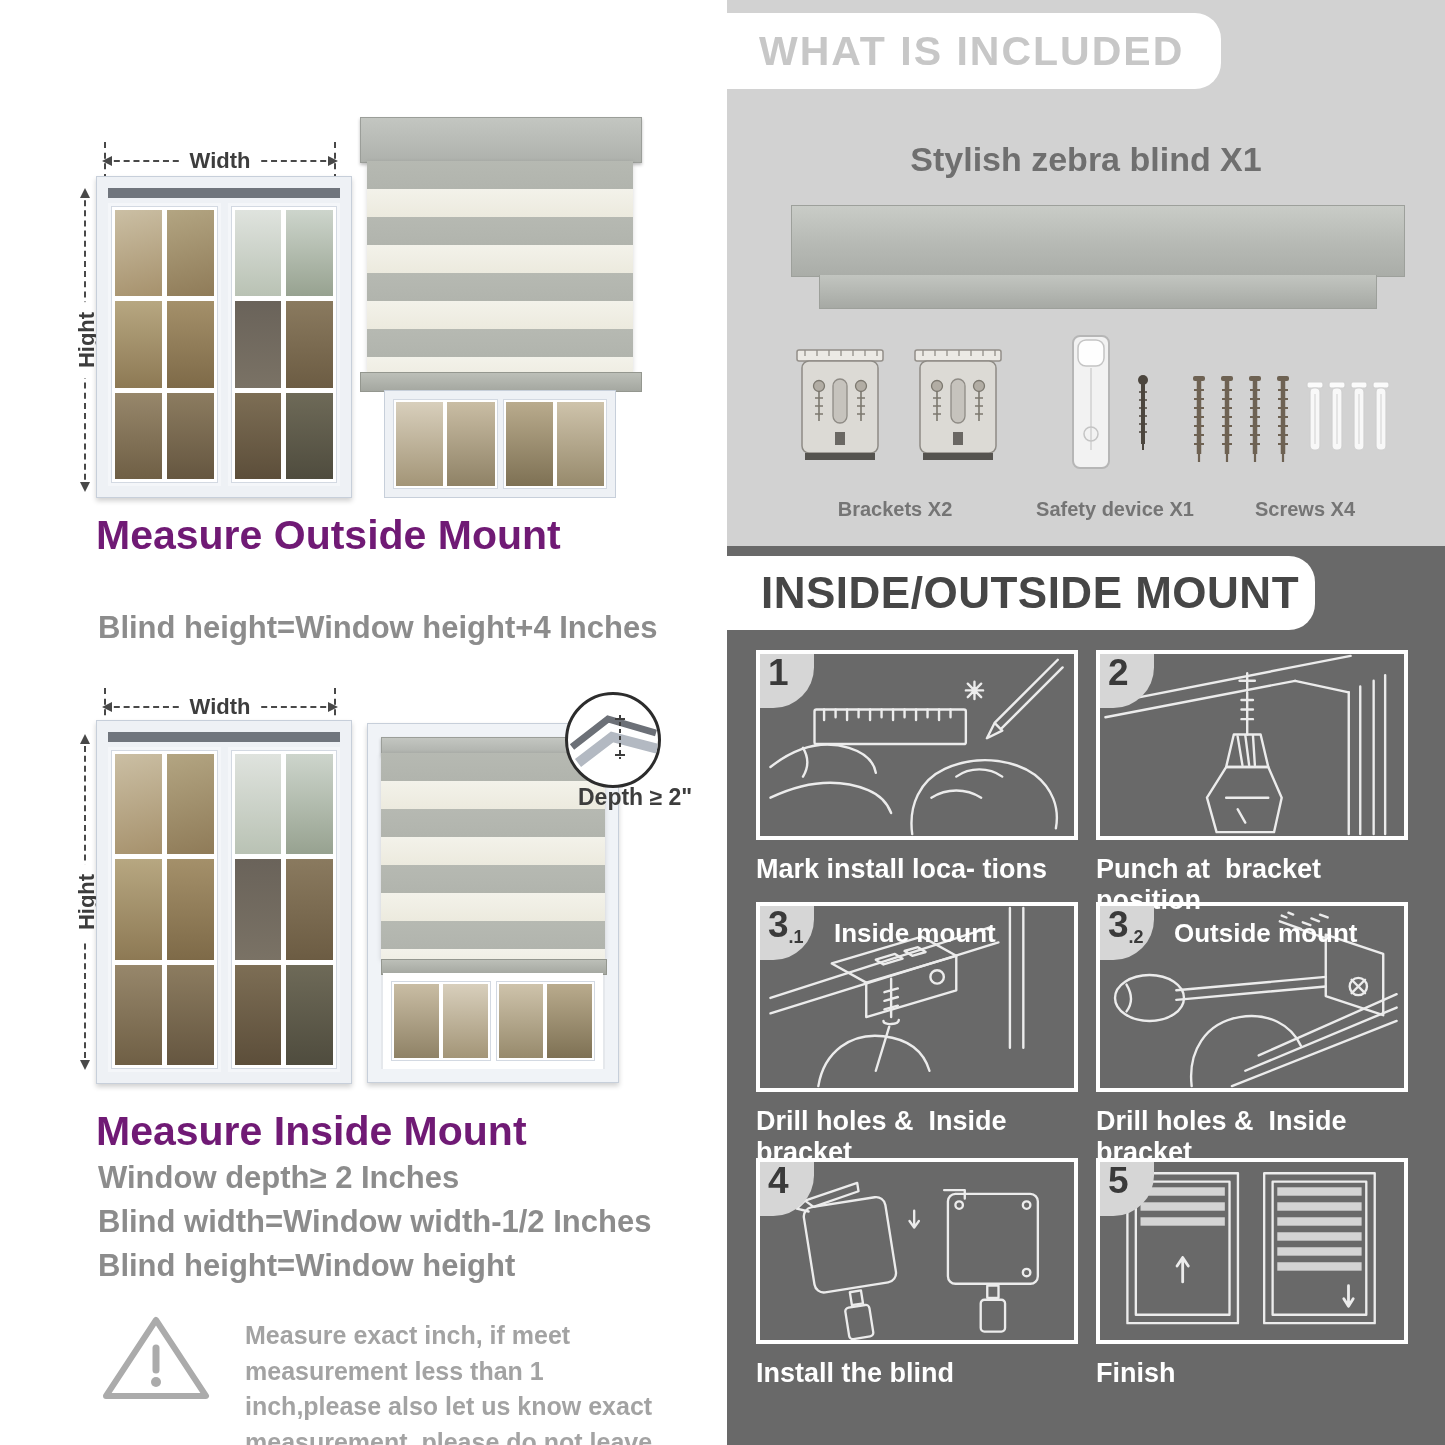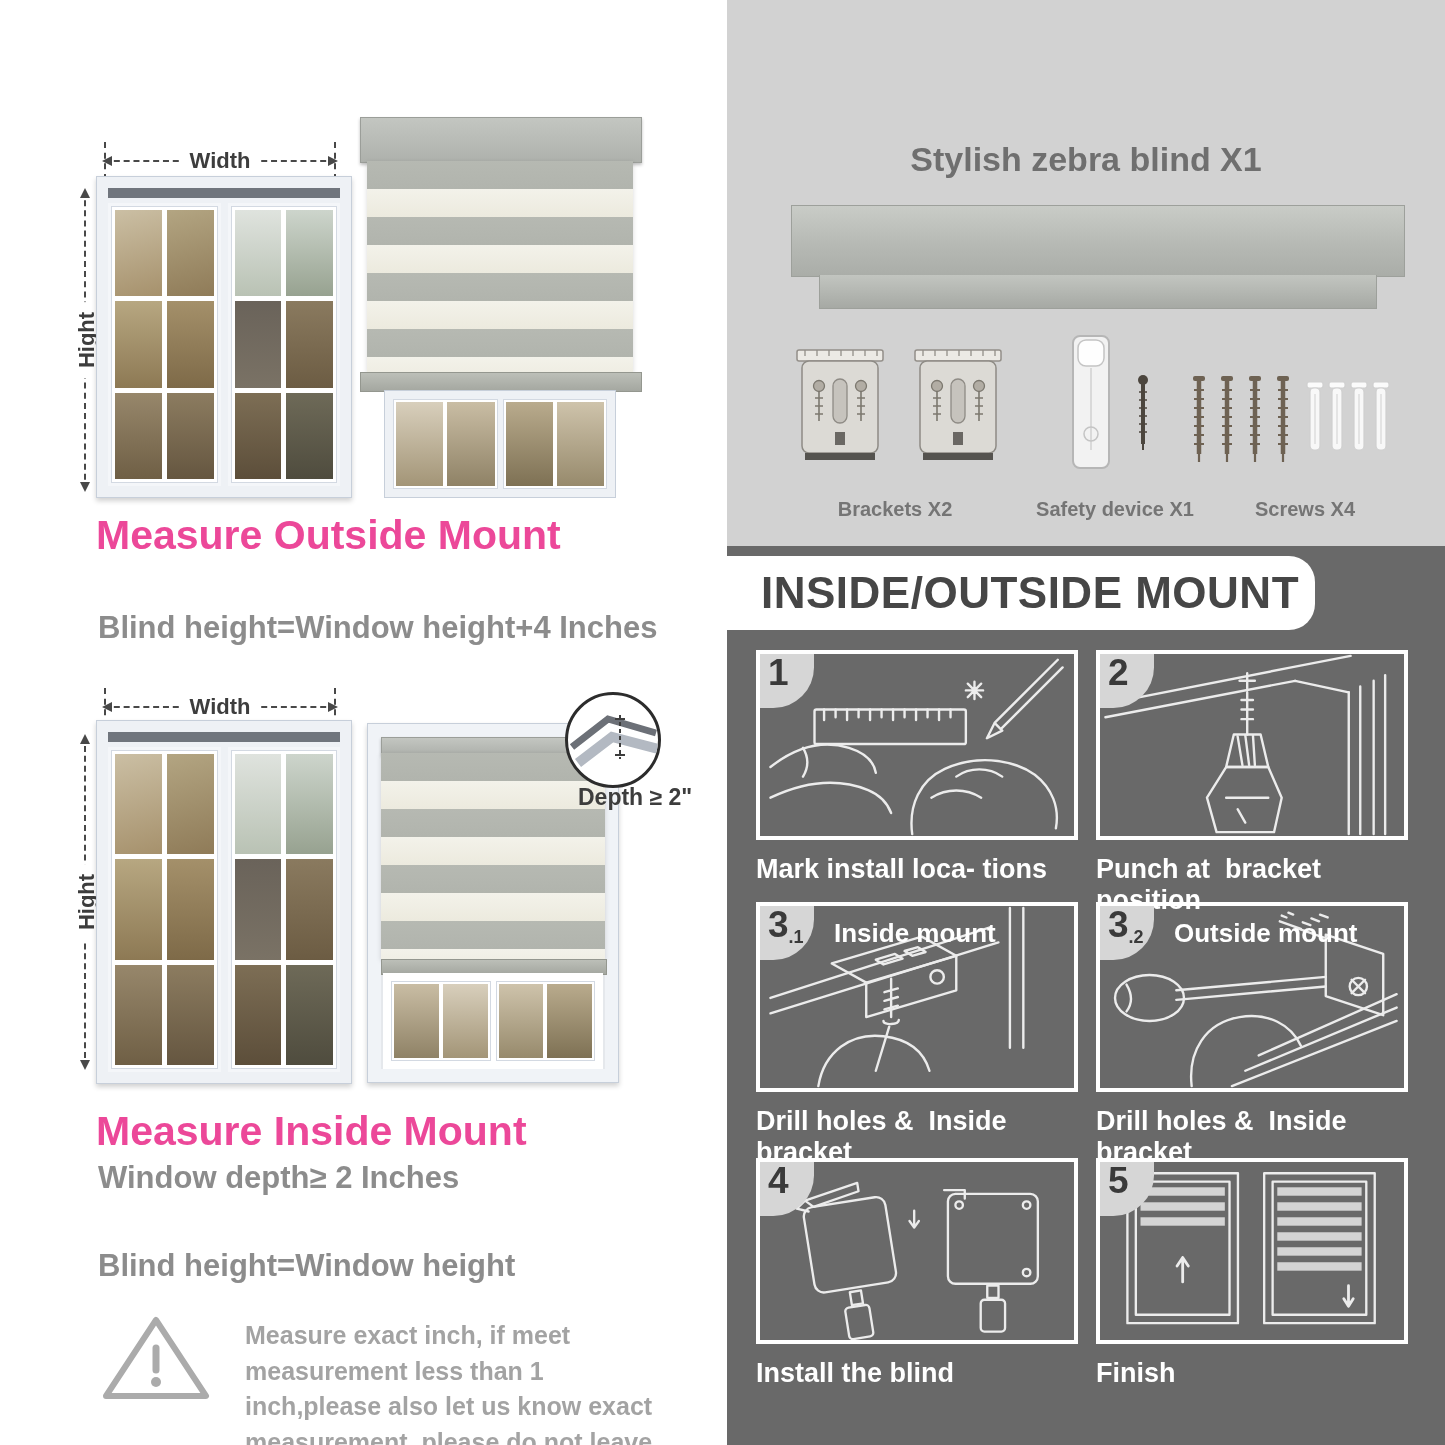--- a/index.html
+++ b/index.html
@@ -62,21 +62,21 @@
              grid-template-columns:1fr 1fr;gap:4px;padding:3px;box-sizing:border-box;}
   .inwin{background:#f0f3f7;border:1px solid #c7cfda;box-shadow:0 3px 5px rgba(0,0,0,.18);
          padding:13px;box-sizing:border-box;}
   .inwin-inner{height:100%;position:relative;background:#e5e8ec;}
 
   
   .depth-circle{width:90px;height:90px;border:3px solid #2c2c2c;border-radius:50%;background:#fff;overflow:hidden;}
   .depth-label{font-size:23px;font-weight:bold;color:#3d3d3d;}
 
   
-  .h2{font-size:41px;font-weight:bold;color:#ec4899;}
+  .h2{font-size:41px;font-weight:bold;color:#701a75;}
   .bodyline{font-size:31px;font-weight:bold;color:#8c8c8c;}
   .warn-text{font-size:25px;font-weight:bold;color:#a3a3a3;line-height:1.42;}
 
   
   .blind-name{font-size:34px;font-weight:bold;color:#6f6f6f;text-align:center;}
   .itm-label{font-size:20px;font-weight:bold;color:#757575;text-align:center;}
   .rail-top{background:linear-gradient(180deg,#c9ccc7 0%,#b6b9b4 55%,#aaada8 100%);border:1px solid #9da09b;}
   .rail-bottom{background:linear-gradient(180deg,#c2c5c0,#a6a9a4);border:1px solid #9da09b;border-top:none;}
 
   
@@ -213,30 +213,34 @@
       <path d="M4,52 L40,24 L88,38" stroke="#6c7077" stroke-width="7" fill="none"></path>
       <path d="M10,68 L44,42 L90,54" stroke="#b3b9c2" stroke-width="10" fill="none"></path>
       <path d="M52,20 V64" stroke="#3d3d3d" stroke-width="2" stroke-dasharray="4 3" fill="none"></path>
       <path d="M47,24 h10 M47,60 h10" stroke="#3d3d3d" stroke-width="2" fill="none"></path>
     </svg>
   </div>
   <div class="abs depth-label" style="left:578px;top:784px;">Depth ≥ 2"</div>
 
   <div class="abs h2" style="left:96px;top:1108px;">Measure Inside Mount</div>
   <div class="abs bodyline" style="left:98px;top:1160px;">Window depth≥ 2 Inches</div>
+  <div class="abs bodyline" style="left:98px;top:1204px;">Blind width=Window width-1/2 Inches</div>
   <div class="abs bodyline" style="left:98px;top:1248px;">Blind height=Window height</div>
 
   <svg class="abs" style="left:100px;top:1312px;" width="112" height="92" viewBox="0 0 112 92">
     <path d="M56,8 L106,84 L6,84 Z" stroke="#ababab" stroke-width="6" fill="none" stroke-linejoin="round"></path>
     <path d="M56,36 V58" stroke="#ababab" stroke-width="7" stroke-linecap="round"></path>
     <circle cx="56" cy="70" r="5" fill="#ababab"></circle>
   </svg>
   <div class="abs warn-text" style="left:245px;top:1318px;width:420px;">Measure exact inch, if meet measurement less than 1 inch,please also let us know exact measurement, please do not leave it</div>
 
   <div class="abs panel-included">
+    <div class="abs banner-included">
+      <span>WHAT IS INCLUDED</span>
+    </div>
 
     <div class="abs blind-name" style="left:0;top:140px;width:718px;">Stylish zebra blind X1</div>
 
     <div class="abs rail-top" style="left:64px;top:205px;width:612px;height:70px;"></div>
     <div class="abs rail-bottom" style="left:92px;top:275px;width:556px;height:33px;"></div>
 
     <svg class="abs" style="left:68px;top:340px;" width="210" height="128" viewBox="0 0 210 128">
       <defs>
         <g id="brk">
           <rect x="2" y="4" width="86" height="11" rx="2" fill="#eceae5" stroke="#938f89" stroke-width="1.5"></rect>

